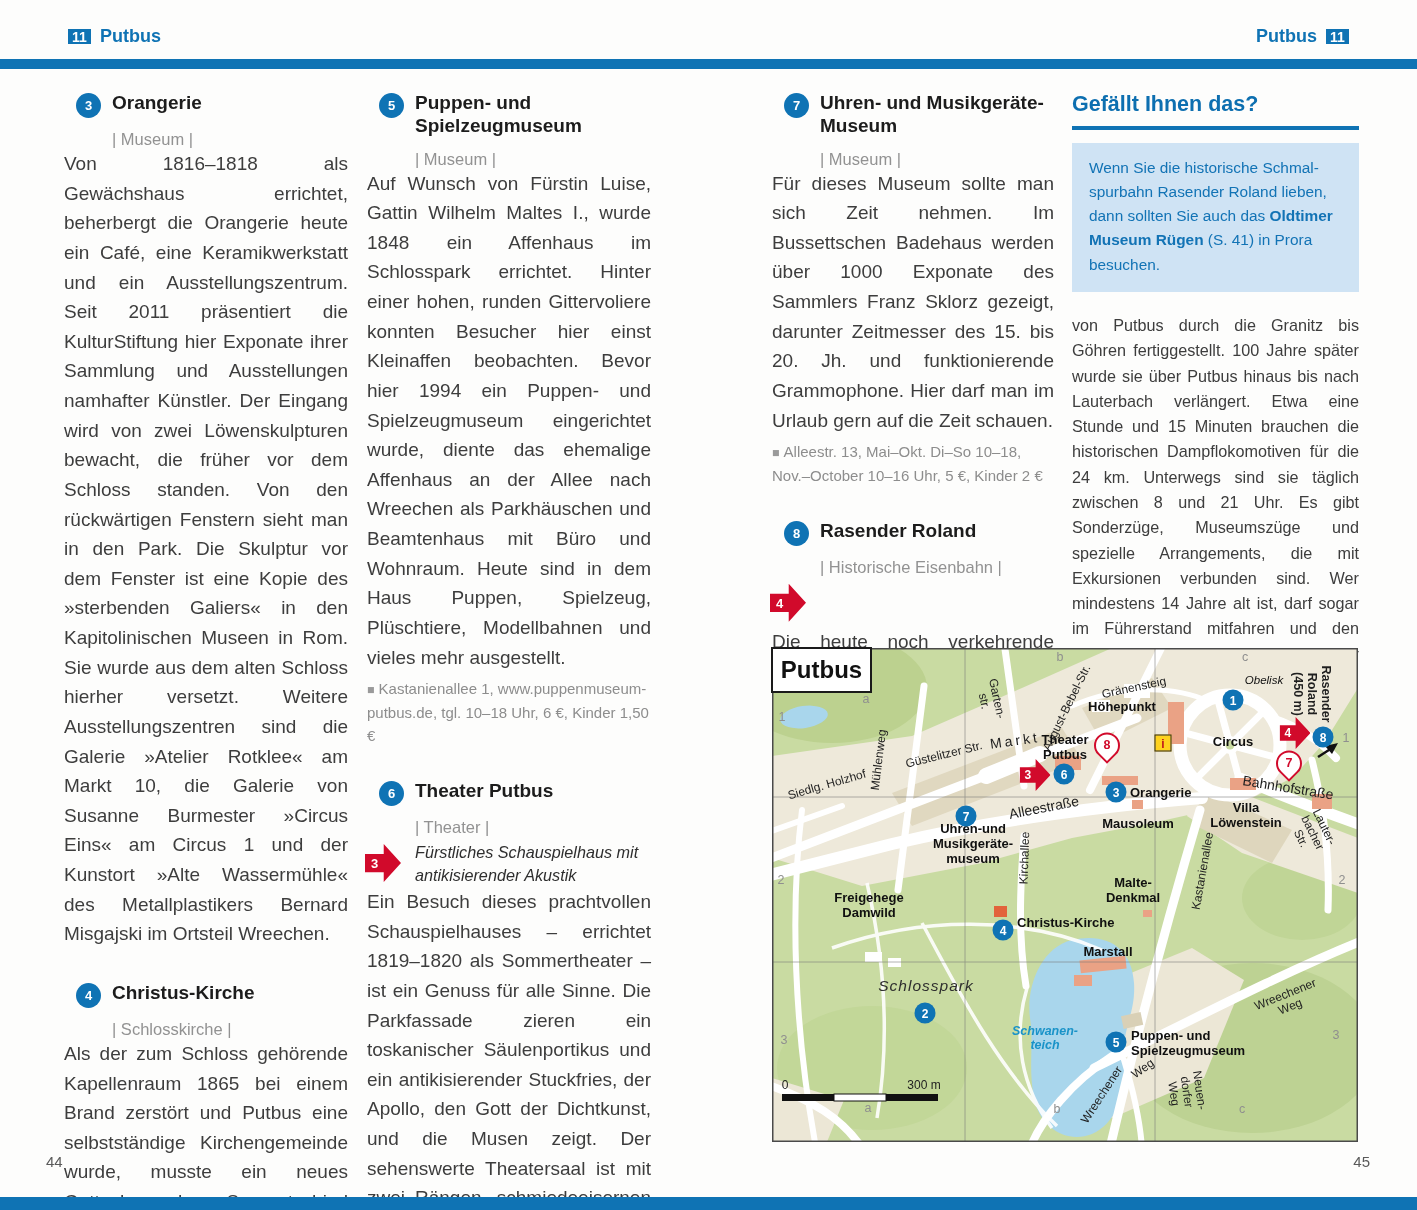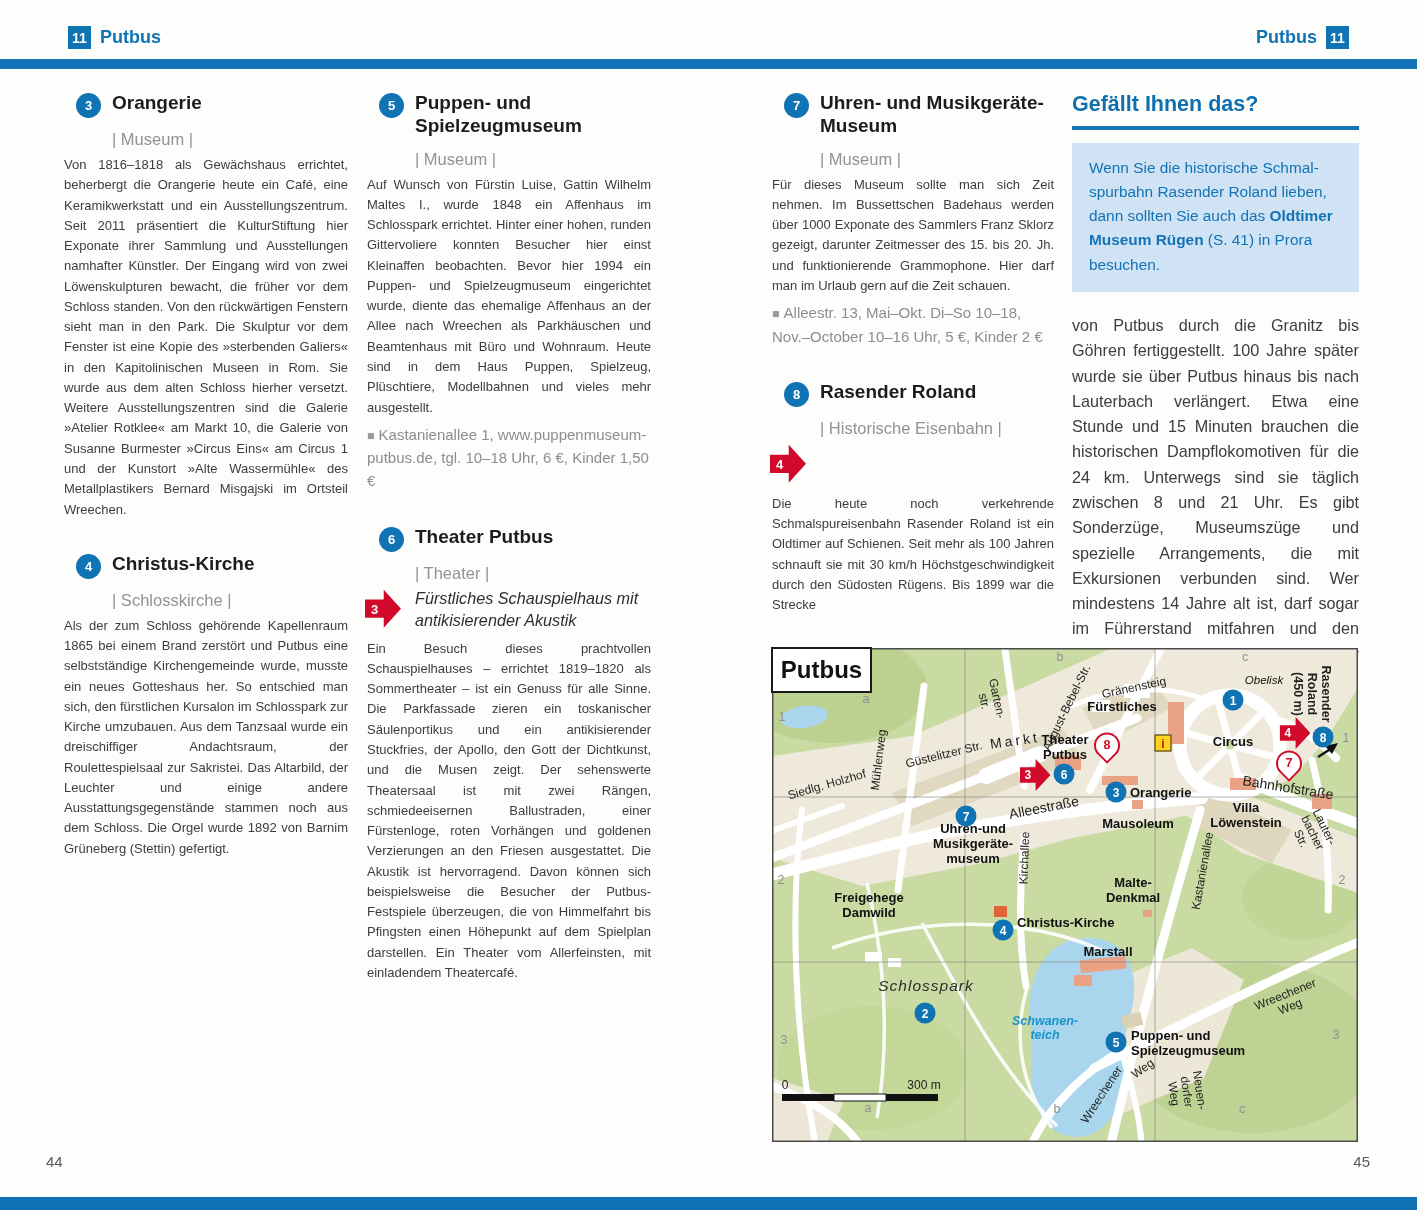--- a/index.html
+++ b/index.html
@@ -7,21 +7,21 @@
   .page {
     position:relative; width:1417px; height:1210px; background:#fdfdfc;
     font-family:"Liberation Sans", sans-serif; color:#3d3d3d; overflow:hidden;
     margin:0 auto;
   }
   
   .hdr { position:absolute; top:26px; display:flex; align-items:center; gap:9px; }
   .hdr-left { left:68px; }
   .hdr-right { right:68px; flex-direction:row-reverse; }
   .hdr-badge {
-    width:23px; height:23px; background:#0f73b4; color:#fff; font-weight:bold;
+    width:23px; height:15px; background:#0f73b4; color:#fff; font-weight:bold;
     font-size:14px; display:flex; align-items:center; justify-content:center;
   }
   .hdr-title { color:#0f73b4; font-weight:bold; font-size:18px; }
   .top-bar { position:absolute; left:0; top:59px; width:100%; height:10px; background:#0f73b4; }
   .bottom-bar { position:absolute; left:0; bottom:0; width:100%; height:13px; background:#0f73b4; }
   .pageno { position:absolute; top:1153px; font-size:15px; color:#5a5a5a; }
   .pageno.l { left:46px; } .pageno.r { right:47px; }
 
   
   .col { position:absolute; top:92px; }
@@ -32,21 +32,21 @@
   .entry { margin-bottom:33px; }
   .e-head { display:flex; align-items:flex-start; gap:11px; }
   .e-num {
     flex:0 0 auto; width:25px; height:25px; border-radius:50%; background:#0f73b4;
     color:#fff; font-size:13px; font-weight:bold; display:flex; align-items:center;
     justify-content:center; margin-left:12px; margin-top:1px;
   }
   .e-title { font-size:19px; font-weight:bold; color:#1c1c1c; line-height:1.2; }
   .e-cat { padding-left:48px; color:#929292; font-size:16.5px; margin-top:12px; }
   .e-body {
-    margin-top:6px; font-size:13px; line-height:1.56; color:#3d3d3d;
+    margin-top:0; font-size:19px; line-height:1.56; color:#3d3d3d;
     text-align:justify;
   }
   .e-info { margin-top:5px; font-size:15px; line-height:1.55; color:#8d8d8d; }
   .e-info .bullet { color:#9a9a9a; font-size:12.5px; margin-right:4px; }
   .tagline-row { position:relative; padding-left:48px; margin-top:4px; min-height:46px; }
   .tip-arrow {
     position:absolute; left:-2px; top:3px; width:36px; height:38px; background:#d10a2b;
     clip-path:polygon(0 26%, 52% 26%, 52% 0, 100% 50%, 52% 100%, 52% 74%, 0 74%);
   }
   .tip-arrow span {
@@ -309,40 +309,40 @@
     <div class="ml street" style="left:516px; top:353px; transform:translate(-50%,-50%) rotate(-22deg);">Wreechener Weg</div>
     <div class="ml street" style="left:330px; top:447px; transform:translate(-50%,-50%) rotate(-57deg);">Wreechener</div>
     <div class="ml street" style="left:371px; top:421px; transform:translate(-50%,-50%) rotate(-35deg);">Weg</div>
     <div class="ml street" style="left:414px; top:444px; transform:translate(-50%,-50%) rotate(82deg);">Neuen-
 dorfer
 Weg</div>
     <div class="ml street bold" style="left:539px; top:46px; transform:translate(-50%,-50%) rotate(90deg);">Rasender
 Roland
 (450 m)</div>
 
-    <div class="ml poi" style="left:350px; top:59px;">Fürstliches</div>
+    <div class="ml poi" style="left:350px; top:59px;">Höhepunkt</div>
     <div class="ml poi" style="left:461px; top:94px;">Circus</div>
     <div class="ml poi it" style="left:492px; top:33px;">Obelisk</div>
     <div class="ml poi" style="left:293px; top:100px;">Theater
 Putbus</div>
     <div class="ml poi la" style="left:358px; top:145px;">Orangerie</div>
     <div class="ml poi" style="left:366px; top:176px;">Mausoleum</div>
     <div class="ml poi" style="left:474px; top:168px;">Villa
 Löwenstein</div>
     <div class="ml poi" style="left:361px; top:243px;">Malte-
 Denkmal</div>
     <div class="ml poi" style="left:336px; top:304px;">Marstall</div>
     <div class="ml poi la" style="left:245px; top:275px;">Christus-Kirche</div>
     <div class="ml poi" style="left:201px; top:196px;">Uhren-und
 Musikgeräte-
 museum</div>
     <div class="ml poi" style="left:97px; top:258px;">Freigehege
 Damwild</div>
     <div class="ml poi park" style="left:154px; top:338px;">Schlosspark</div>
-    <div class="ml poi water" style="left:273px; top:380px;">Schwanen-
+    <div class="ml poi water" style="left:273px; top:390px;">Schwanen-
 teich</div>
     <div class="ml poi la" style="left:359px; top:396px;">Puppen- und
 Spielzeugmuseum</div>
 
     <div class="m-marker" style="left:461px; top:52px;">1</div>
     <div class="m-marker" style="left:153px; top:365px;">2</div>
     <div class="m-marker" style="left:344px; top:144px;">3</div>
     <div class="m-marker" style="left:231px; top:282px;">4</div>
     <div class="m-marker" style="left:344px; top:394px;">5</div>
     <div class="m-marker" style="left:292px; top:126px;">6</div>

